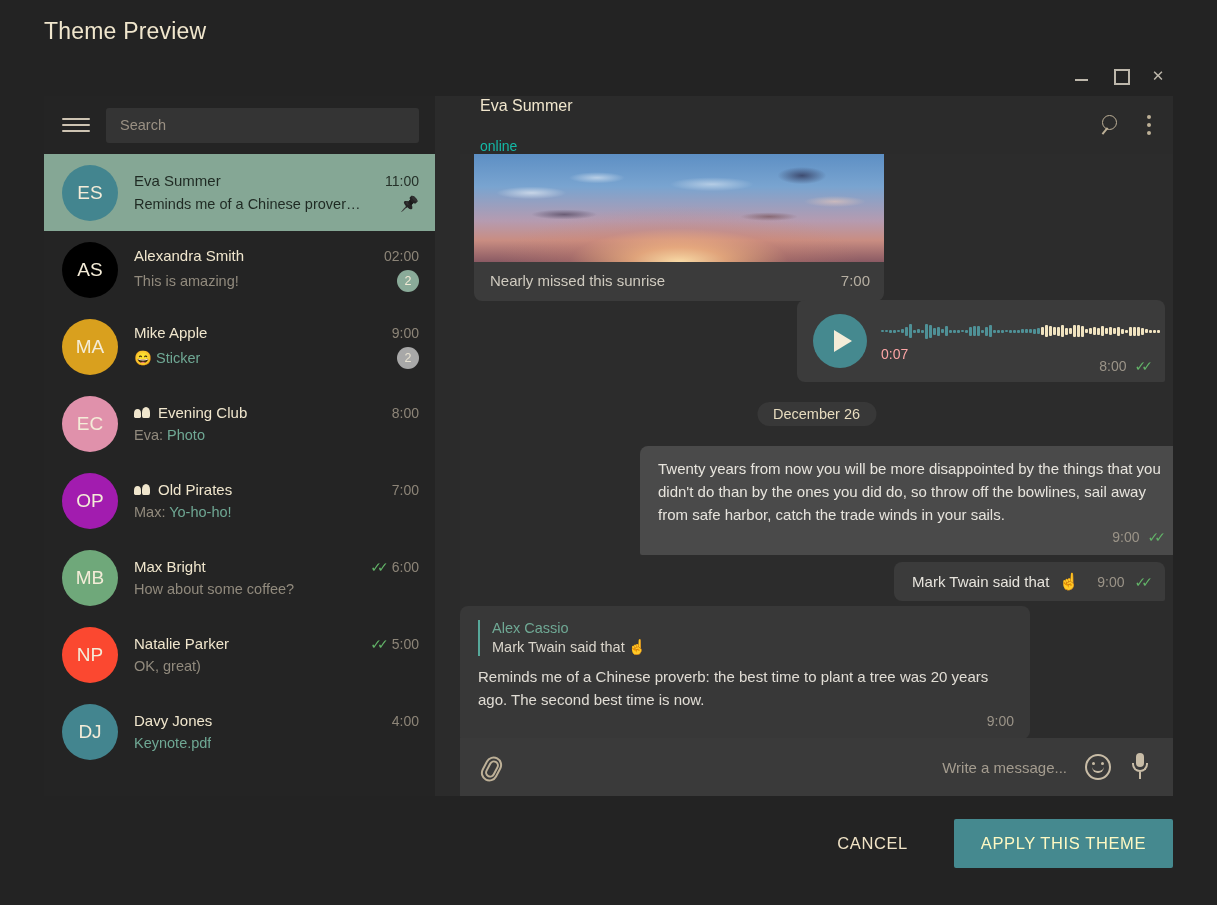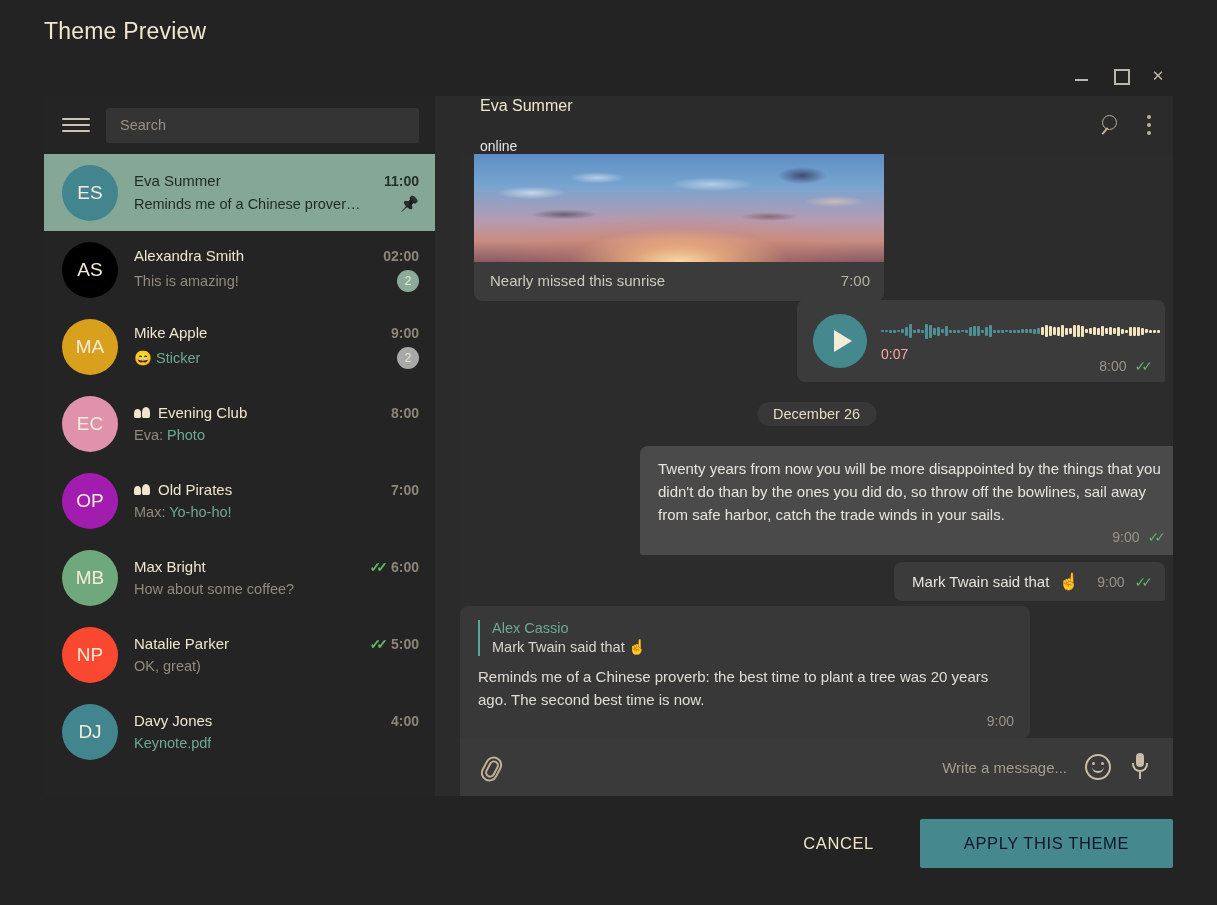--- a/index.html
+++ b/index.html
@@ -58,21 +58,21 @@
   .chat-row.selected { background: #85a795; }
   .avatar {
     width: 56px; height: 56px; border-radius: 50%;
     display: flex; align-items: center; justify-content: center;
     color: #f4ecd8; font-size: 19px; flex: 0 0 56px;
   }
   .row-body { flex: 1; min-width: 0; display: flex; flex-direction: column; gap: 6px; }
   .row-line { display: flex; align-items: center; gap: 6px; }
   .row-name { font-size: 15px; color: #f0e6cd; white-space: nowrap; }
   .chat-row.selected .row-name { color: #1f2a23; }
-  .row-time { margin-left: auto; font-size: 14px; color: #8d8578; white-space: nowrap; display: flex; align-items: center; gap: 5px; font-weight: bold; }
+  .row-time { margin-left: auto; font-size: 14px; color: #8d8578; white-space: nowrap; display: flex; align-items: center; gap: 5px; }
   .chat-row.selected .row-time { color: #253129; }
   .row-msg { font-size: 14.5px; color: #918a7d; white-space: nowrap; overflow: hidden; text-overflow: ellipsis; }
   .chat-row.selected .row-msg { color: #1f2a23; }
   .row-msg .sender { color: #918a7d; }
   .row-msg .media { color: #6fa894; }
   .badge {
     margin-left: auto; min-width: 22px; height: 22px; border-radius: 11px;
     display: flex; align-items: center; justify-content: center;
     font-size: 12.5px; color: #2c2c2c; padding: 0 6px;
   }
@@ -86,21 +86,21 @@
   .dblcheck { display: inline-block; color: #62b368; font-size: 14px; letter-spacing: -5px; margin-right: 3px; }
 
   
   .chat-panel { flex: 1; background: #2c2c2c; display: flex; flex-direction: column; position: relative; }
   .chat-header {
     height: 58px; background: #2b2b2b; display: flex; align-items: center;
     padding: 0 22px 0 20px; gap: 12px;
   }
   .chat-head-texts { display: flex; flex-direction: column; gap: 3px; }
   .chat-head-title { font-size: 16px; color: #f0e6cd; }
-  .chat-head-status { font-size: 14px; color: #e5e5e5; margin-top: 20px; }
+  .chat-head-status { font-size: 14px; color: #14b8a6; margin-top: 20px; }
   .chat-head-actions { margin-left: auto; display: flex; align-items: center; gap: 26px; }
   .icon-search { width: 20px; height: 20px; position: relative; cursor: pointer; }
   .icon-search::before { content: ""; position: absolute; left: 1px; top: 0; width: 13px; height: 13px; border: 1.6px solid #bdb097; border-radius: 50%; }
   .icon-search::after { content: ""; position: absolute; left: 3px; top: 12px; width: 2px; height: 8px; background: #bdb097; transform: rotate(40deg); }
   .icon-dots { width: 4px; display: flex; flex-direction: column; gap: 4px; cursor: pointer; }
   .icon-dots i { width: 4px; height: 4px; border-radius: 50%; background: #bdb097; display: block; }
 
   .messages { flex: 1; position: relative; padding: 0 18px; overflow: hidden; }
 
   
@@ -213,22 +213,22 @@
   
   .footer {
     position: absolute; right: 44px; bottom: 37px;
     display: flex; gap: 46px;
   }
   .btn-cancel {
     background: none; border: none; color: #f0e3c6; font-size: 16.5px;
     letter-spacing: .6px; cursor: pointer; font-family: inherit;
   }
   .btn-apply {
-    background: #45898f; border: none; color: #0f172a; font-size: 16.5px;
-    letter-spacing: .6px; padding: 15px 44px; border-radius: 2px; cursor: pointer; font-family: inherit;
+    background: #45898f; border: none; color: #fef9c3; font-size: 16.5px;
+    letter-spacing: .6px; padding: 15px 27px; border-radius: 2px; cursor: pointer; font-family: inherit;
   }
 </style>
 </head>
 <body>
 
 <div id="root">
 
   <div class="page-title">Theme Preview</div>
 
   <div class="win-controls">

